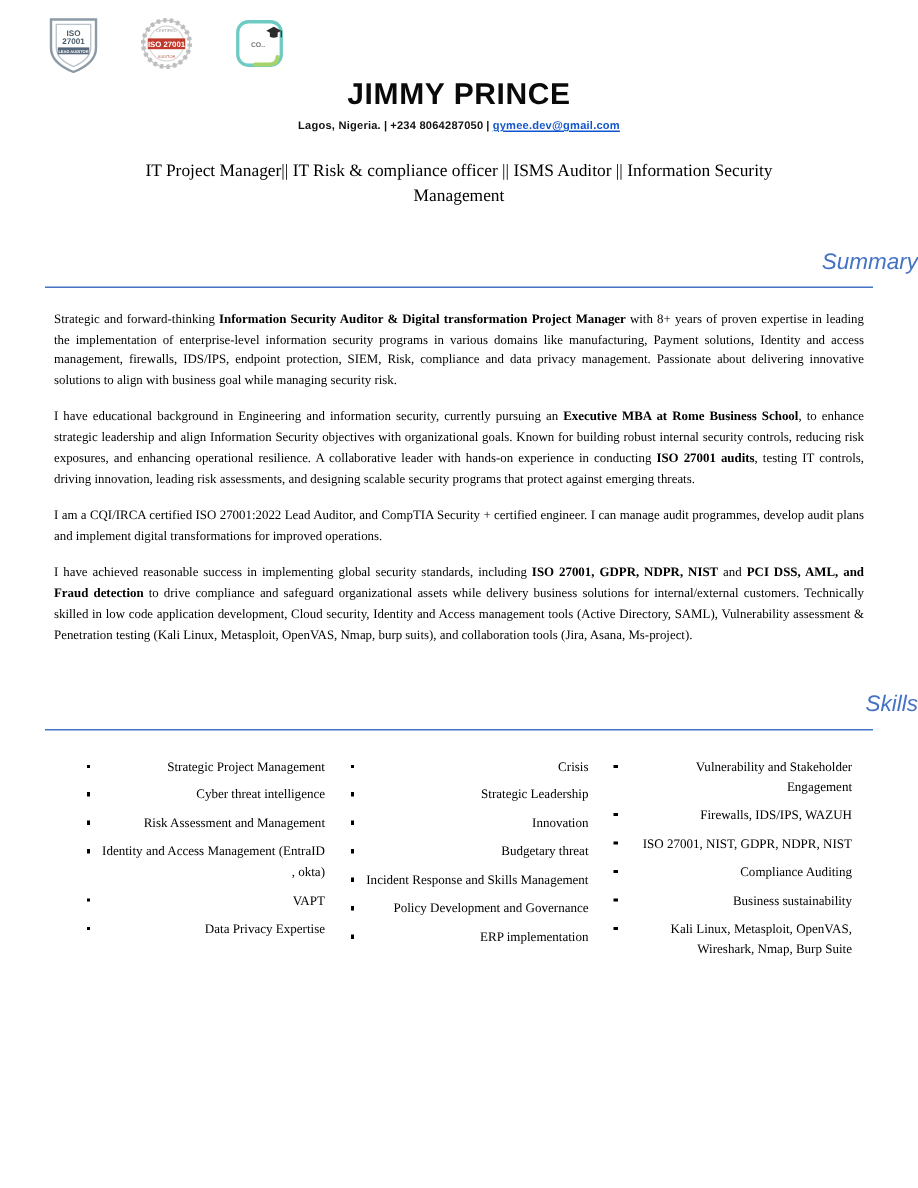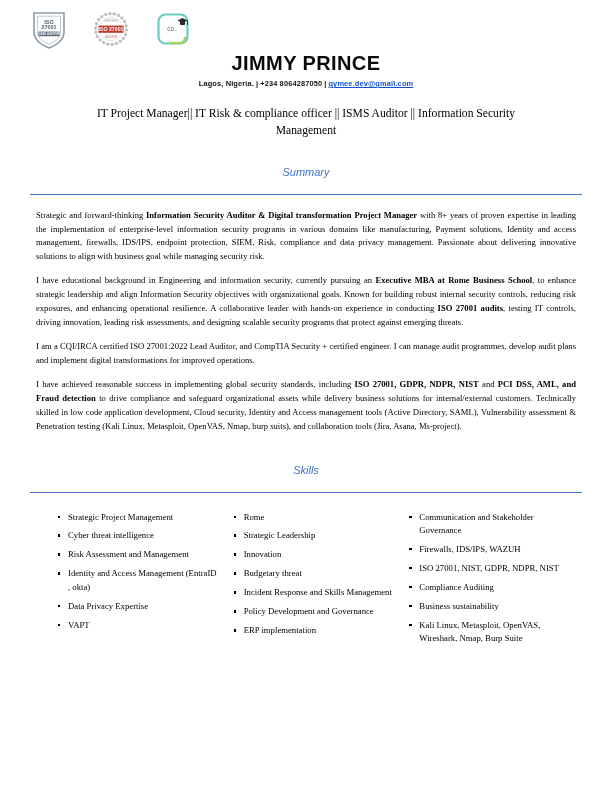--- a/index.html
+++ b/index.html
@@ -70,27 +70,27 @@
     font-family: "Liberation Serif", serif;
     font-size: 11.6px;
     line-height: 1.45;
     margin: 18px auto 4px;
     width: 470px;
     color: #000;
   }
 
   
   .section-head {
-    text-align: center;
+    text-align: right;
     font-family: "Liberation Sans", sans-serif;
     font-style: italic;
-    font-size: 11px;
+    font-size: 15px;
     font-weight: normal;
     color: #4472C4;
-    margin: 16px;
+    margin: 0;
   }
   .section-rule {
     height: 0;
     border-top: 1.1px solid #4472C4;
     margin: 8px 30px 0 30px;
   }
 
   
   .summary {
     margin: 0 36px;
@@ -104,20 +104,21 @@
     margin: 0 0 10px 0;
     color: #000;
   }
   .summary p b { font-weight: bold; }
 
   
   .skills-wrap {
     display: flex;
     margin: 18px 44px 0 44px;
     gap: 3px;
+    text-align: right;
   }
   .skills-col { flex: 1 1 0; }
   .skills-col ul {
     margin: 0;
     padding-left: 14px;
     list-style: none;
   }
   .skills-col li {
     position: relative;
     font-family: "Liberation Serif", serif;
@@ -205,38 +206,38 @@
   <div style="margin-top:30px;">
     <div class="section-head">Skills</div>
     <div class="section-rule"></div>
     <div class="skills-wrap" id="skills-body">
         <div class="skills-col">
           <ul>
             <li>Strategic Project Management</li>
             <li>Cyber threat intelligence</li>
             <li>Risk Assessment and Management</li>
             <li>Identity and Access Management (EntraID , okta)</li>
+            <li>VAPT</li>
             <li>Data Privacy Expertise</li>
-            <li>VAPT</li>
           </ul>
         </div>
         <div class="skills-col">
           <ul>
-            <li>Rome</li>
+            <li>Crisis</li>
             <li>Strategic Leadership</li>
             <li>Innovation</li>
             <li>Budgetary threat</li>
             <li>Incident Response and Skills Management</li>
             <li>Policy Development and Governance</li>
             <li>ERP implementation</li>
           </ul>
         </div>
         <div class="skills-col">
           <ul>
-            <li>Communication and Stakeholder Governance</li>
+            <li>Vulnerability and Stakeholder Engagement</li>
             <li>Firewalls, IDS/IPS, WAZUH</li>
             <li>ISO 27001, NIST, GDPR, NDPR, NIST</li>
             <li>Compliance Auditing</li>
             <li>Business sustainability</li>
             <li>Kali Linux, Metasploit, OpenVAS, Wireshark, Nmap, Burp Suite</li>
           </ul>
         </div>
       </div>
   </div>
 

